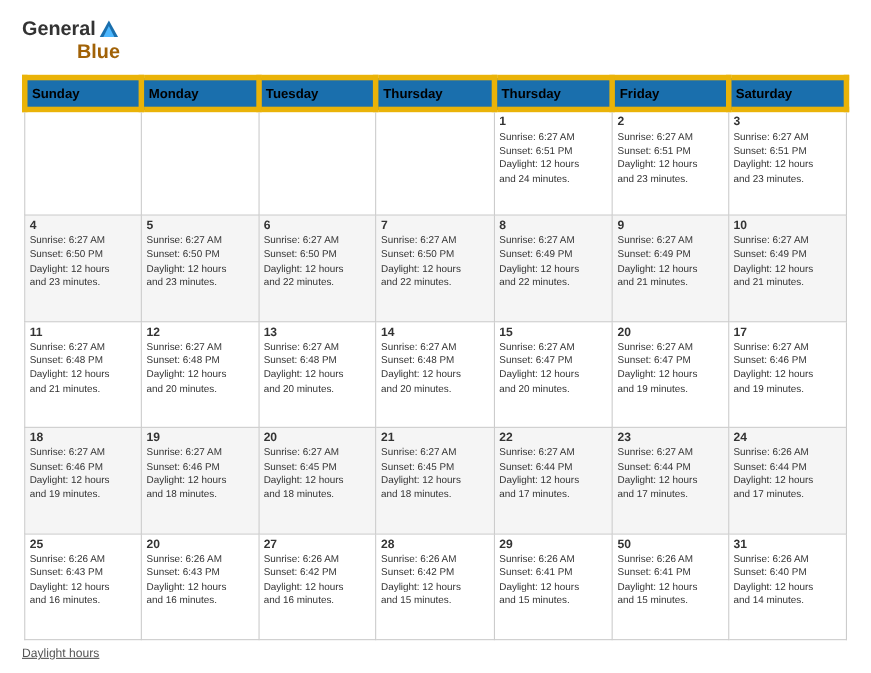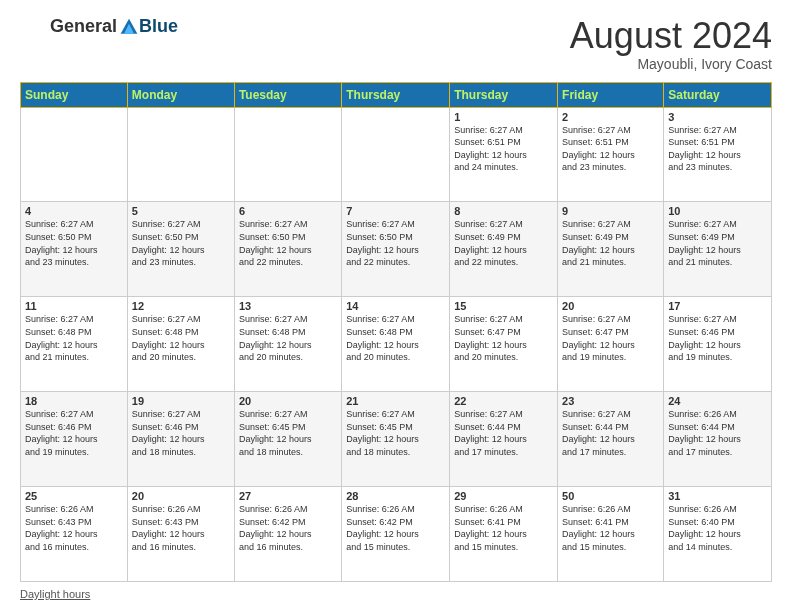--- a/index.html
+++ b/index.html
@@ -18,37 +18,36 @@
       flex-direction: column;
     }
     .header {
       display: flex;
       justify-content: space-between;
       align-items: flex-start;
       margin-bottom: 10px;
     }
     .logo {
       display: flex;
-      flex-direction: row;
+      flex-direction: column;
       align-items: flex-end;
-      margin-left: 30px;
     }
     .logo-text {
       display: flex;
       align-items: center;
     }
     .logo-general {
       font-size: 18px;
       font-weight: bold;
       color: #333;
     }
     .logo-blue {
       font-size: 18px;
       font-weight: bold;
-      color: #0c4a6e;
+      color: #a16207;
     }
     .logo-icon {
       width: 20px;
       height: 20px;
       margin-left: 2px;
     }
     .title-area {
       text-align: right;
     }
     .month-title {
@@ -61,26 +60,26 @@
       font-size: 14px;
       color: #555;
     }
     .calendar {
       width: 100%;
       border-collapse: collapse;
       flex: 1;
     }
     .calendar th {
       background-color: #1a6fad;
-      color: #bef264;
+      color: #000000;
       font-size: 12px;
       font-weight: bold;
       padding: 5px 4px;
       text-align: left;
-      border: 1px solid #eab308;
+      border: 5px solid #eab308;
     }
     .calendar td {
       border: 1px solid #ccc;
       vertical-align: top;
       padding: 3px 4px;
       font-size: 9.5px;
       color: #333;
       width: 113px;
       height: 78px;
       background: #fff;
@@ -117,24 +116,20 @@
   <div class="header">
     <div class="logo">
       <div class="logo-text">
         <span class="logo-general">General</span>
         <svg class="logo-icon" viewBox="0 0 24 24">
           <polygon points="12,2 22,20 2,20" fill="#1a6fad"></polygon>
           <polygon points="12,8 18,20 6,20" fill="#4db8ff"></polygon>
         </svg>
       </div>
       <span class="logo-blue">Blue</span>
-    </div>
-    <div class="title-area">
-      <div class="month-title">August 2024</div>
-      <div class="subtitle">Mayoubli, Ivory Coast</div>
     </div>
   </div>
 
   <table class="calendar">
     <thead>
       <tr>
         <th>Sunday</th>
         <th>Monday</th>
         <th>Tuesday</th>
         <th>Thursday</th>

